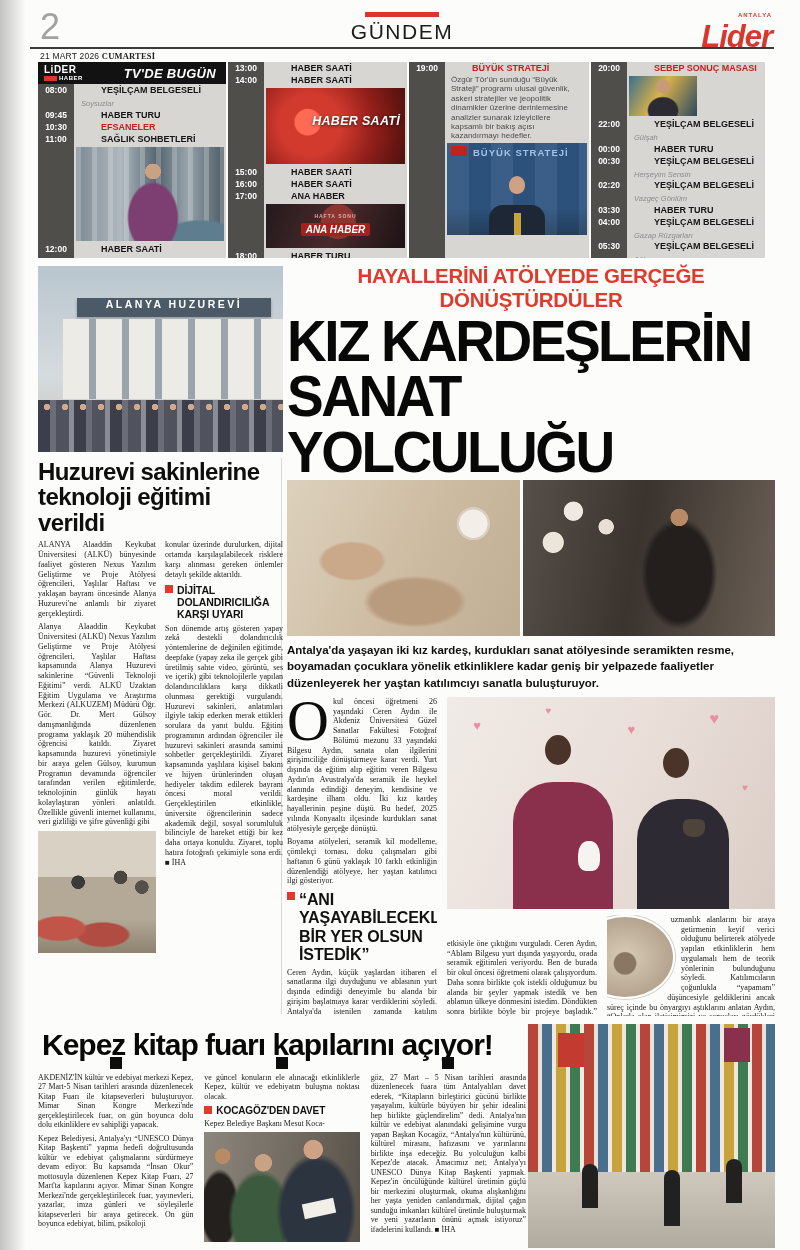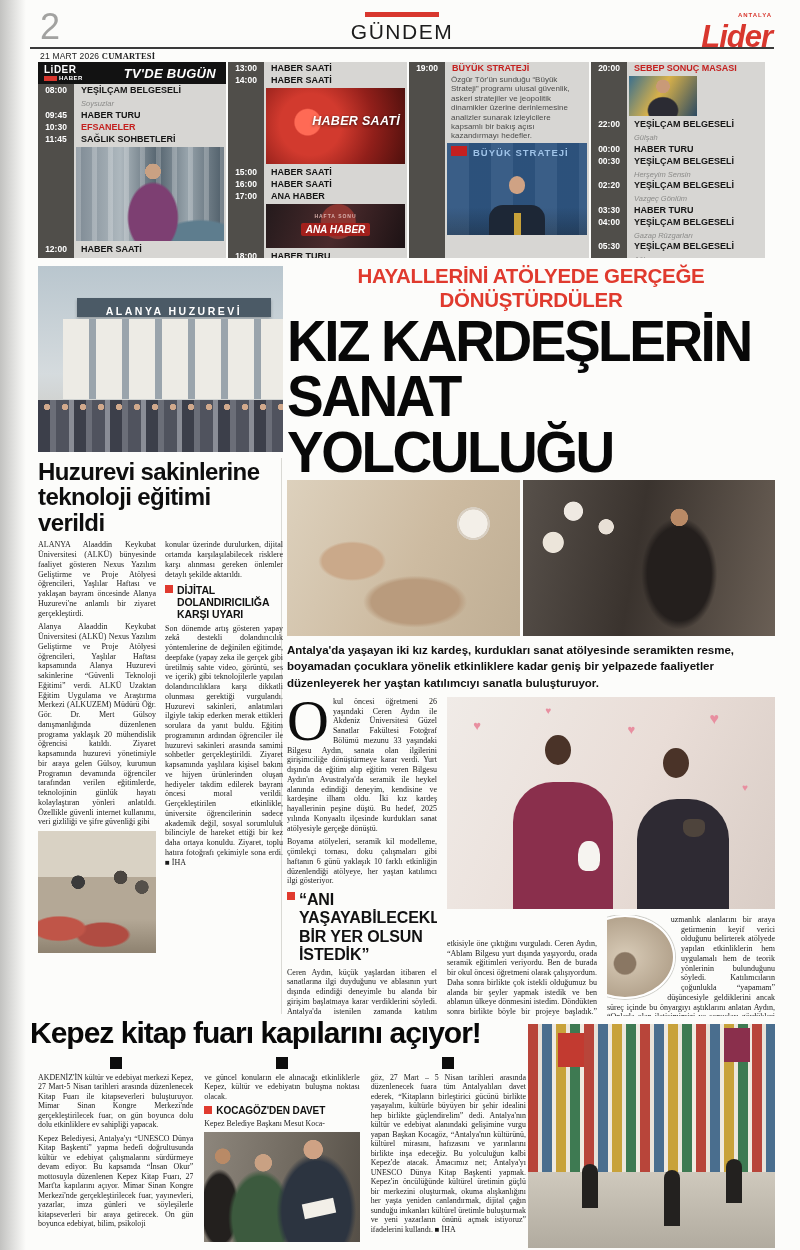--- a/index.html
+++ b/index.html
@@ -27,21 +27,21 @@
   .tvb{position:relative;background:#d7d6d3;overflow:hidden;}
   .gut{position:absolute;left:0;top:0;bottom:0;width:36px;background:#504e4a;}
   .tvb1 .gut{top:22px;}
   .tvhead{position:relative;z-index:1;height:22px;background:#121212;display:flex;align-items:center;padding:0 6px;}
   .tvlogo{line-height:1;}
   .tvlogo .l1{display:block;color:#fff;font-weight:700;font-size:10px;letter-spacing:.5px;}
   .tvlogo .l2{display:flex;align-items:center;gap:2px;color:#fff;font-weight:700;font-size:6px;letter-spacing:.5px;}
   .tvlogo .l2::before{content:"";width:13px;height:5px;background:#d8372e;}
   .tvtitle{margin-left:auto;margin-right:4px;color:#fff;font-style:italic;font-weight:700;font-size:13px;letter-spacing:.3px;}
   .tvrows{position:relative;}
-  .tvrow{position:relative;display:flex;align-items:baseline;line-height:12px;}
+  .tvrow{position:relative;display:flex;align-items:baseline;line-height:12px;gap:20px;}
   .tvtime{flex:none;width:36px;text-align:center;color:#fff;font-weight:700;font-size:8.5px;}
   .tvname{padding-left:7px;font-weight:700;font-size:9px;color:#141414;white-space:nowrap;}
   .tvname.red{color:#c4201f;}
   .tvsubrow{line-height:9.5px;}
   .tvsub{margin-left:43px;font-size:7.5px;font-style:italic;color:#8b8b89;}
   .tvdesc{position:relative;margin:1px 5px 2px 42px;font-size:8px;line-height:9.4px;color:#4c4c4a;}
   .tvphoto{position:relative;margin:2px 2px 2px 38px;overflow:hidden;}
 
   .ph-studio{height:94px;background:
     radial-gradient(circle 8px at 52% 26%, #c9a183 97%, transparent),
@@ -78,21 +78,21 @@
   .subhead{display:flex;gap:4px;margin:5px 0 3px;font:700 10.5px "Liberation Sans",sans-serif;
     line-height:1.15;color:#111;letter-spacing:-.1px;align-items:flex-start;}
   .sq{flex:none;width:8px;height:8px;background:#e03a2e;margin-top:1px;}
   p{margin:0 0 4px;text-align:justify;}
   .vline1{position:absolute;left:281px;top:458px;width:1px;height:556px;background:#d9d9d4;}
 
   
   .huz{position:absolute;left:38px;top:266px;width:245px;height:750px;overflow:hidden;}
   .ph-huzurevi{position:relative;height:186px;background:linear-gradient(#b9c6ce,#d5dbde 58%,#c9c4ba);overflow:hidden;}
   .huz-sign{position:absolute;top:32px;left:16%;right:5%;height:19px;background:#4b5a66;
-    display:flex;align-items:flex-end;justify-content:center;box-shadow:0 2px 3px rgba(0,0,0,.25);}
+    display:flex;align-items:flex-start;justify-content:center;box-shadow:0 2px 3px rgba(0,0,0,.25);}
   .huz-sign span{color:#fff;font:700 10.5px "Liberation Sans",sans-serif;letter-spacing:2.5px;}
   .huz-facade{position:absolute;top:53px;left:10%;right:0;height:80px;
     background:repeating-linear-gradient(90deg,#edebe5 0 26px,#9aa4ac 26px 33px);}
   .huz-crowd{position:absolute;left:0;right:0;bottom:0;height:52px;
     background:
       radial-gradient(circle 3px at 9px 7px, #d1a98c 97%, transparent) left top/18px 52px repeat-x,
       repeating-linear-gradient(90deg,#3c3f4a 0 12px,#6b6e78 12px 18px,#50535e 18px 31px,#8a8d96 31px 36px);}
   .huz-head{margin:7px 0 5px;font:700 24px "Liberation Sans",sans-serif;line-height:1.06;letter-spacing:-.6px;color:#0e0e0e;}
   .huz-cols{display:flex;gap:9px;height:506px;overflow:hidden;}
   .huz-col{flex:1;font-size:8px;line-height:1.22;overflow:hidden;}
@@ -139,21 +139,21 @@
   .ph-oval{float:left;width:96px;height:80px;margin:0 6px 2px -32px;border-radius:50%;
     shape-outside:ellipse(48px 40px at 50% 50%);border:2px solid #fff;box-shadow:0 0 0 1px #cfcfca;
     background:
       radial-gradient(circle 12px at 50% 58%, #8a7763 88%, transparent),
       radial-gradient(#d9ccb8,#a5937c);}
   .dropcap{float:left;font:400 58px "Liberation Serif",serif;line-height:44px;padding:2px 4px 0 0;color:#0c0c0c;}
   .msub{font-size:16px;}
 
   
   .kepez{position:absolute;left:30px;top:1016px;width:745px;height:234px;overflow:hidden;}
-  .kepez-head{margin:0;font:800 30px "Liberation Sans",sans-serif;letter-spacing:-1px;color:#080808;width:510px;}
+  .kepez-head{margin:12px;font:800 30px "Liberation Sans",sans-serif;letter-spacing:-1px;color:#080808;width:510px;}
   .colsq{display:block;width:12px;height:12px;background:#0d0d0d;margin:3px auto 4px;}
   .kcols{position:absolute;left:8px;top:38px;width:488px;height:196px;display:flex;gap:11px;
     font-size:7.9px;line-height:1.2;overflow:hidden;}
   .kcol{flex:1;min-width:0;overflow:hidden;}
   .kcol .subhead{font-size:10px;margin:3px 0 2px;}
   .ph-kocagoz{height:110px;margin-top:2px;background:
     radial-gradient(circle 10px at 70% 16%, #cfa284 94%, transparent),
     radial-gradient(ellipse 40px 58px at 72% 72%, #2c3440 86%, transparent),
     radial-gradient(circle 9px at 38% 28%, #c9a183 94%, transparent),
     radial-gradient(ellipse 32px 48px at 36% 78%, #3c5a3e 86%, transparent),
@@ -212,21 +212,21 @@
             <span class="tvtime">09:45</span>
             <span class="tvname">HABER TURU</span>
           </div>
 
           <div class="tvrow">
             <span class="tvtime">10:30</span>
             <span class="tvname red">EFSANELER</span>
           </div>
 
           <div class="tvrow">
-            <span class="tvtime">11:45</span>
+            <span class="tvtime">11:00</span>
             <span class="tvname">SAĞLIK SOHBETLERİ</span>
           </div>
 
         </div>
       <div class="tvphoto ph-studio"></div>
       <div class="tvrows">
 
           <div class="tvrow">
             <span class="tvtime">12:00</span>
             <span class="tvname">HABER SAATİ</span>

